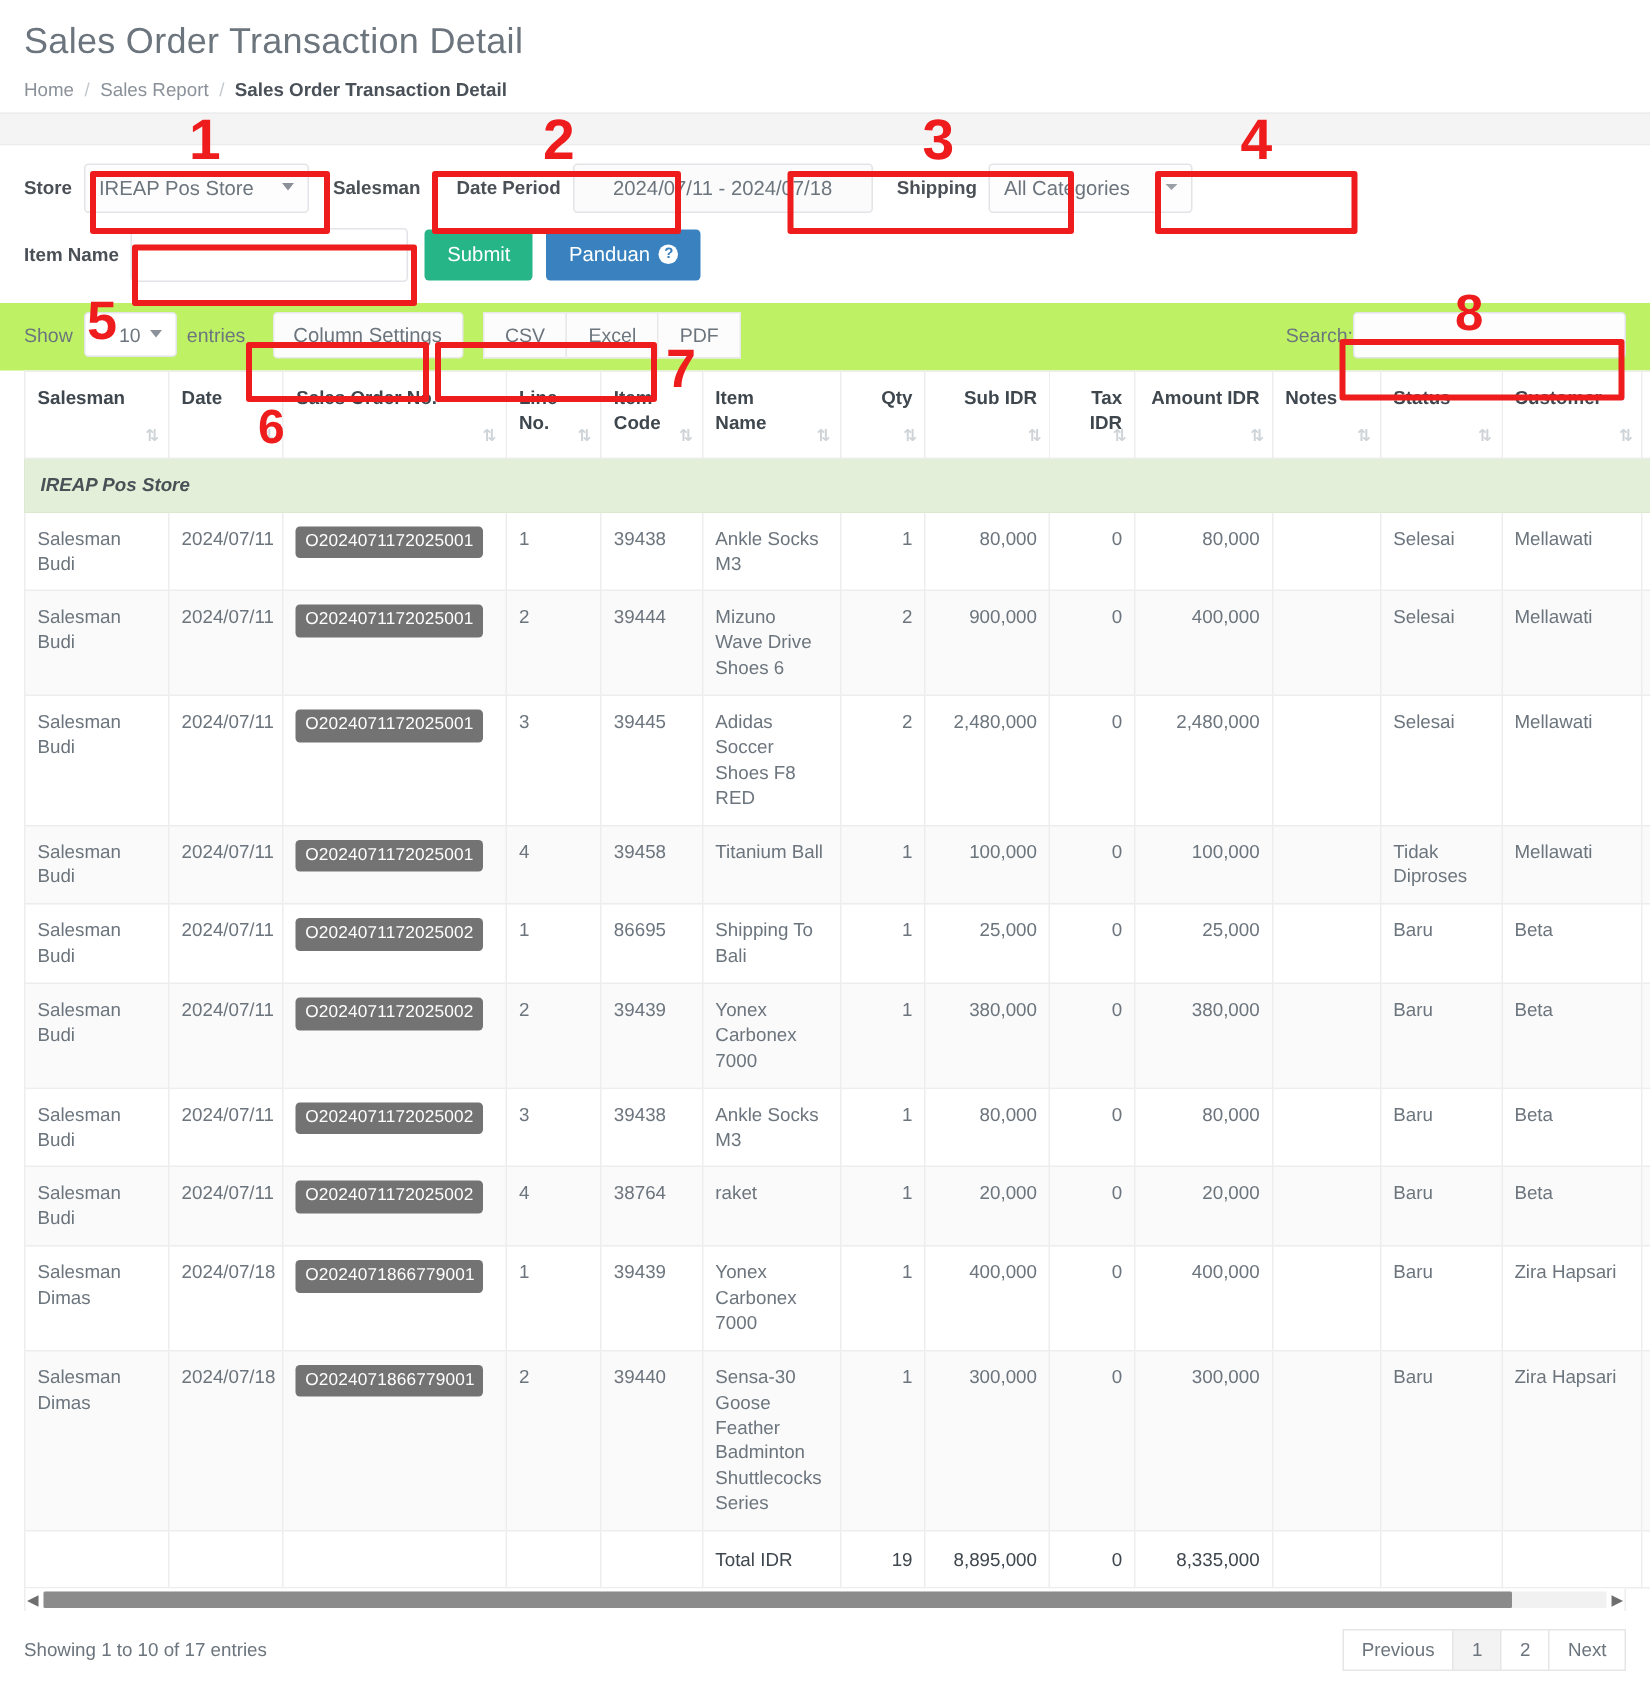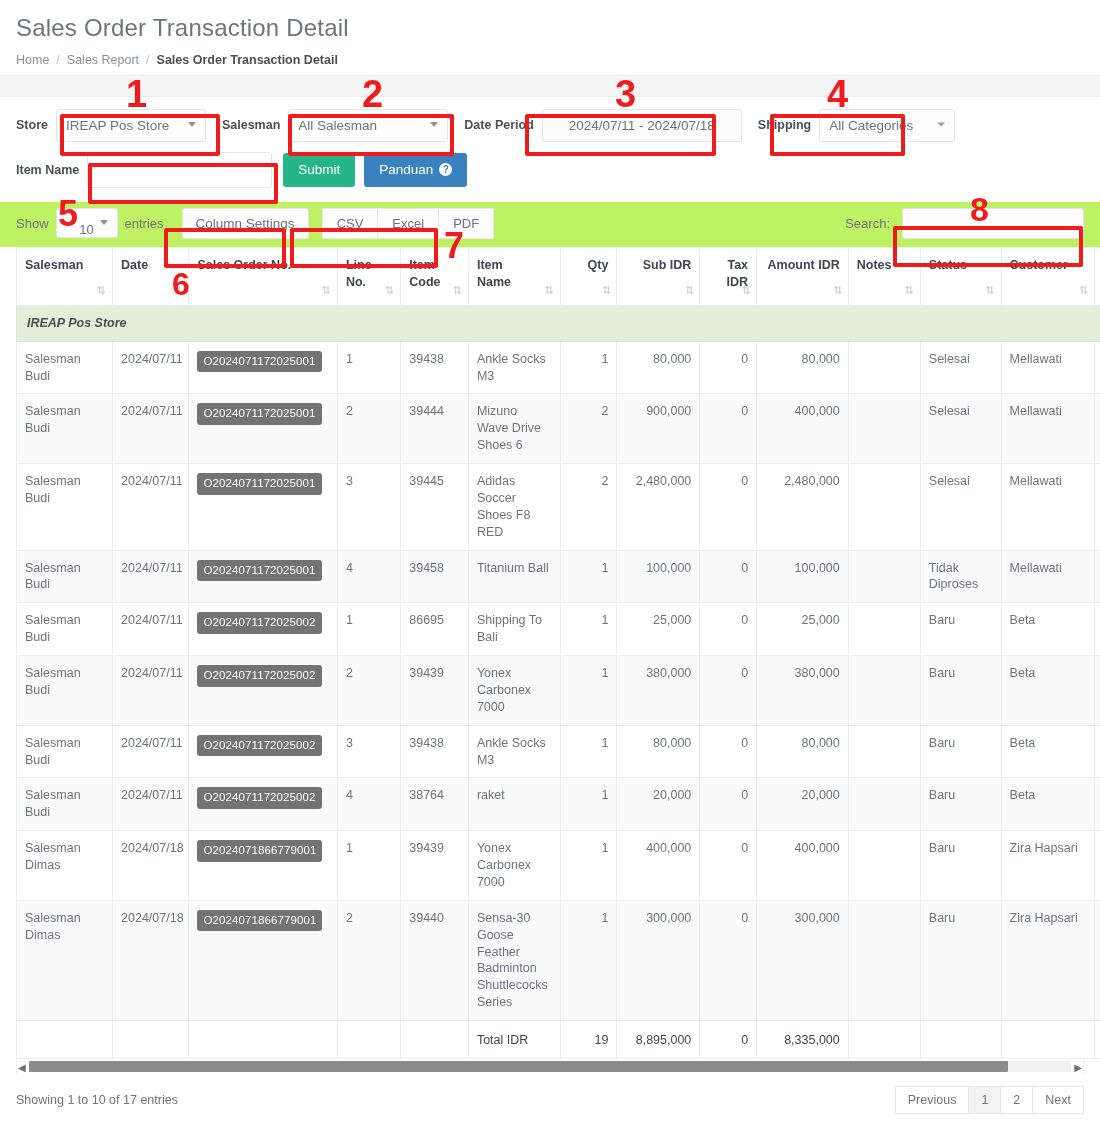--- a/index.html
+++ b/index.html
@@ -64,33 +64,33 @@
     display:inline-flex;align-items:center;justify-content:center;
     width:13px;height:13px;border-radius:50%;background:#fff;color:#3a82bf;
     font-size:10px;font-weight:bold;line-height:1;
   }
 
   
   #toolbar { display:flex; align-items:center; padding:6px 16px 8px 16px; background:#bef264; }
   #show-entries { display:flex; align-items:center; gap:7px; font-size:13px; color:#6c757d; }
   .mini-select {
     width:62px;height:30px;border:1px solid #e2e4e7;border-radius:3px;background:#fff;
-    display:flex;align-items:flex-end;justify-content:center;position:relative;font-size:13px;color:#6c757d;
+    display:flex;align-items:center;justify-content:center;position:relative;font-size:13px;color:#6c757d;
   }
   #btn-column-settings {
     margin-left:18px; height:31px; border:1px solid #e8e8e8; background:#fcfcfc;
     font-size:13.5px; color:#6c757d; padding:0 13px; border-radius:3px;
     display:flex;align-items:center;
   }
   #export-group { margin-left:14px; display:flex;align-items:center; }
   #export-group .ex {
     height:31px; border:1px solid #e8e8e8; background:#fcfcfc; font-size:13px; color:#6c757d;
     padding:0 14px; display:flex; align-items:center; margin-left:-1px;
   }
-  #search-box { margin-left:auto; display:flex; align-items:center; gap:12px; font-size:13px; color:#6c757d; }
+  #search-box { margin-left:auto; display:flex; align-items:center; gap:0; font-size:13px; color:#6c757d; }
   #search-input {
     width:182px;height:31px;border:1px solid #e2e4e7;border-radius:3px;background:#fdfdfd;
   }
 
   
   #table-scroll { margin:0 16px; position:relative; }
   table { border-collapse:collapse; width:1180px; table-layout:fixed; font-size:12.5px; }
   thead th {
     vertical-align:top; text-align:left; font-weight:bold; color:#3f474e; font-size:12.5px;
     border:1px solid #ededed; border-top:1px solid #ededed; padding:9px 8px 8px 8px;
@@ -177,24 +177,20 @@
 
 <div id="filter-panel">
   <div class="filter-row">
     <span class="filter-label">Store</span>
     <div class="ctl sel-store">
       <span>IREAP Pos Store</span>
       <span class="caret"></span>
     </div>
 
     <span class="filter-label spacer-lbl">Salesman</span>
-    <div class="ctl sel-salesman">
-      <span>All Salesman</span>
-      <span class="caret"></span>
-    </div>
 
     <span class="filter-label spacer-lbl">Date Period</span>
     <div class="ctl inp-date">
       <span>2024/07/11 - 2024/07/18</span>
     </div>
 
     <span class="filter-label spacer-lbl">Shipping</span>
     <div class="ctl sel-category">
       <span>All Categories</span>
       <span class="caret thin"></span>

